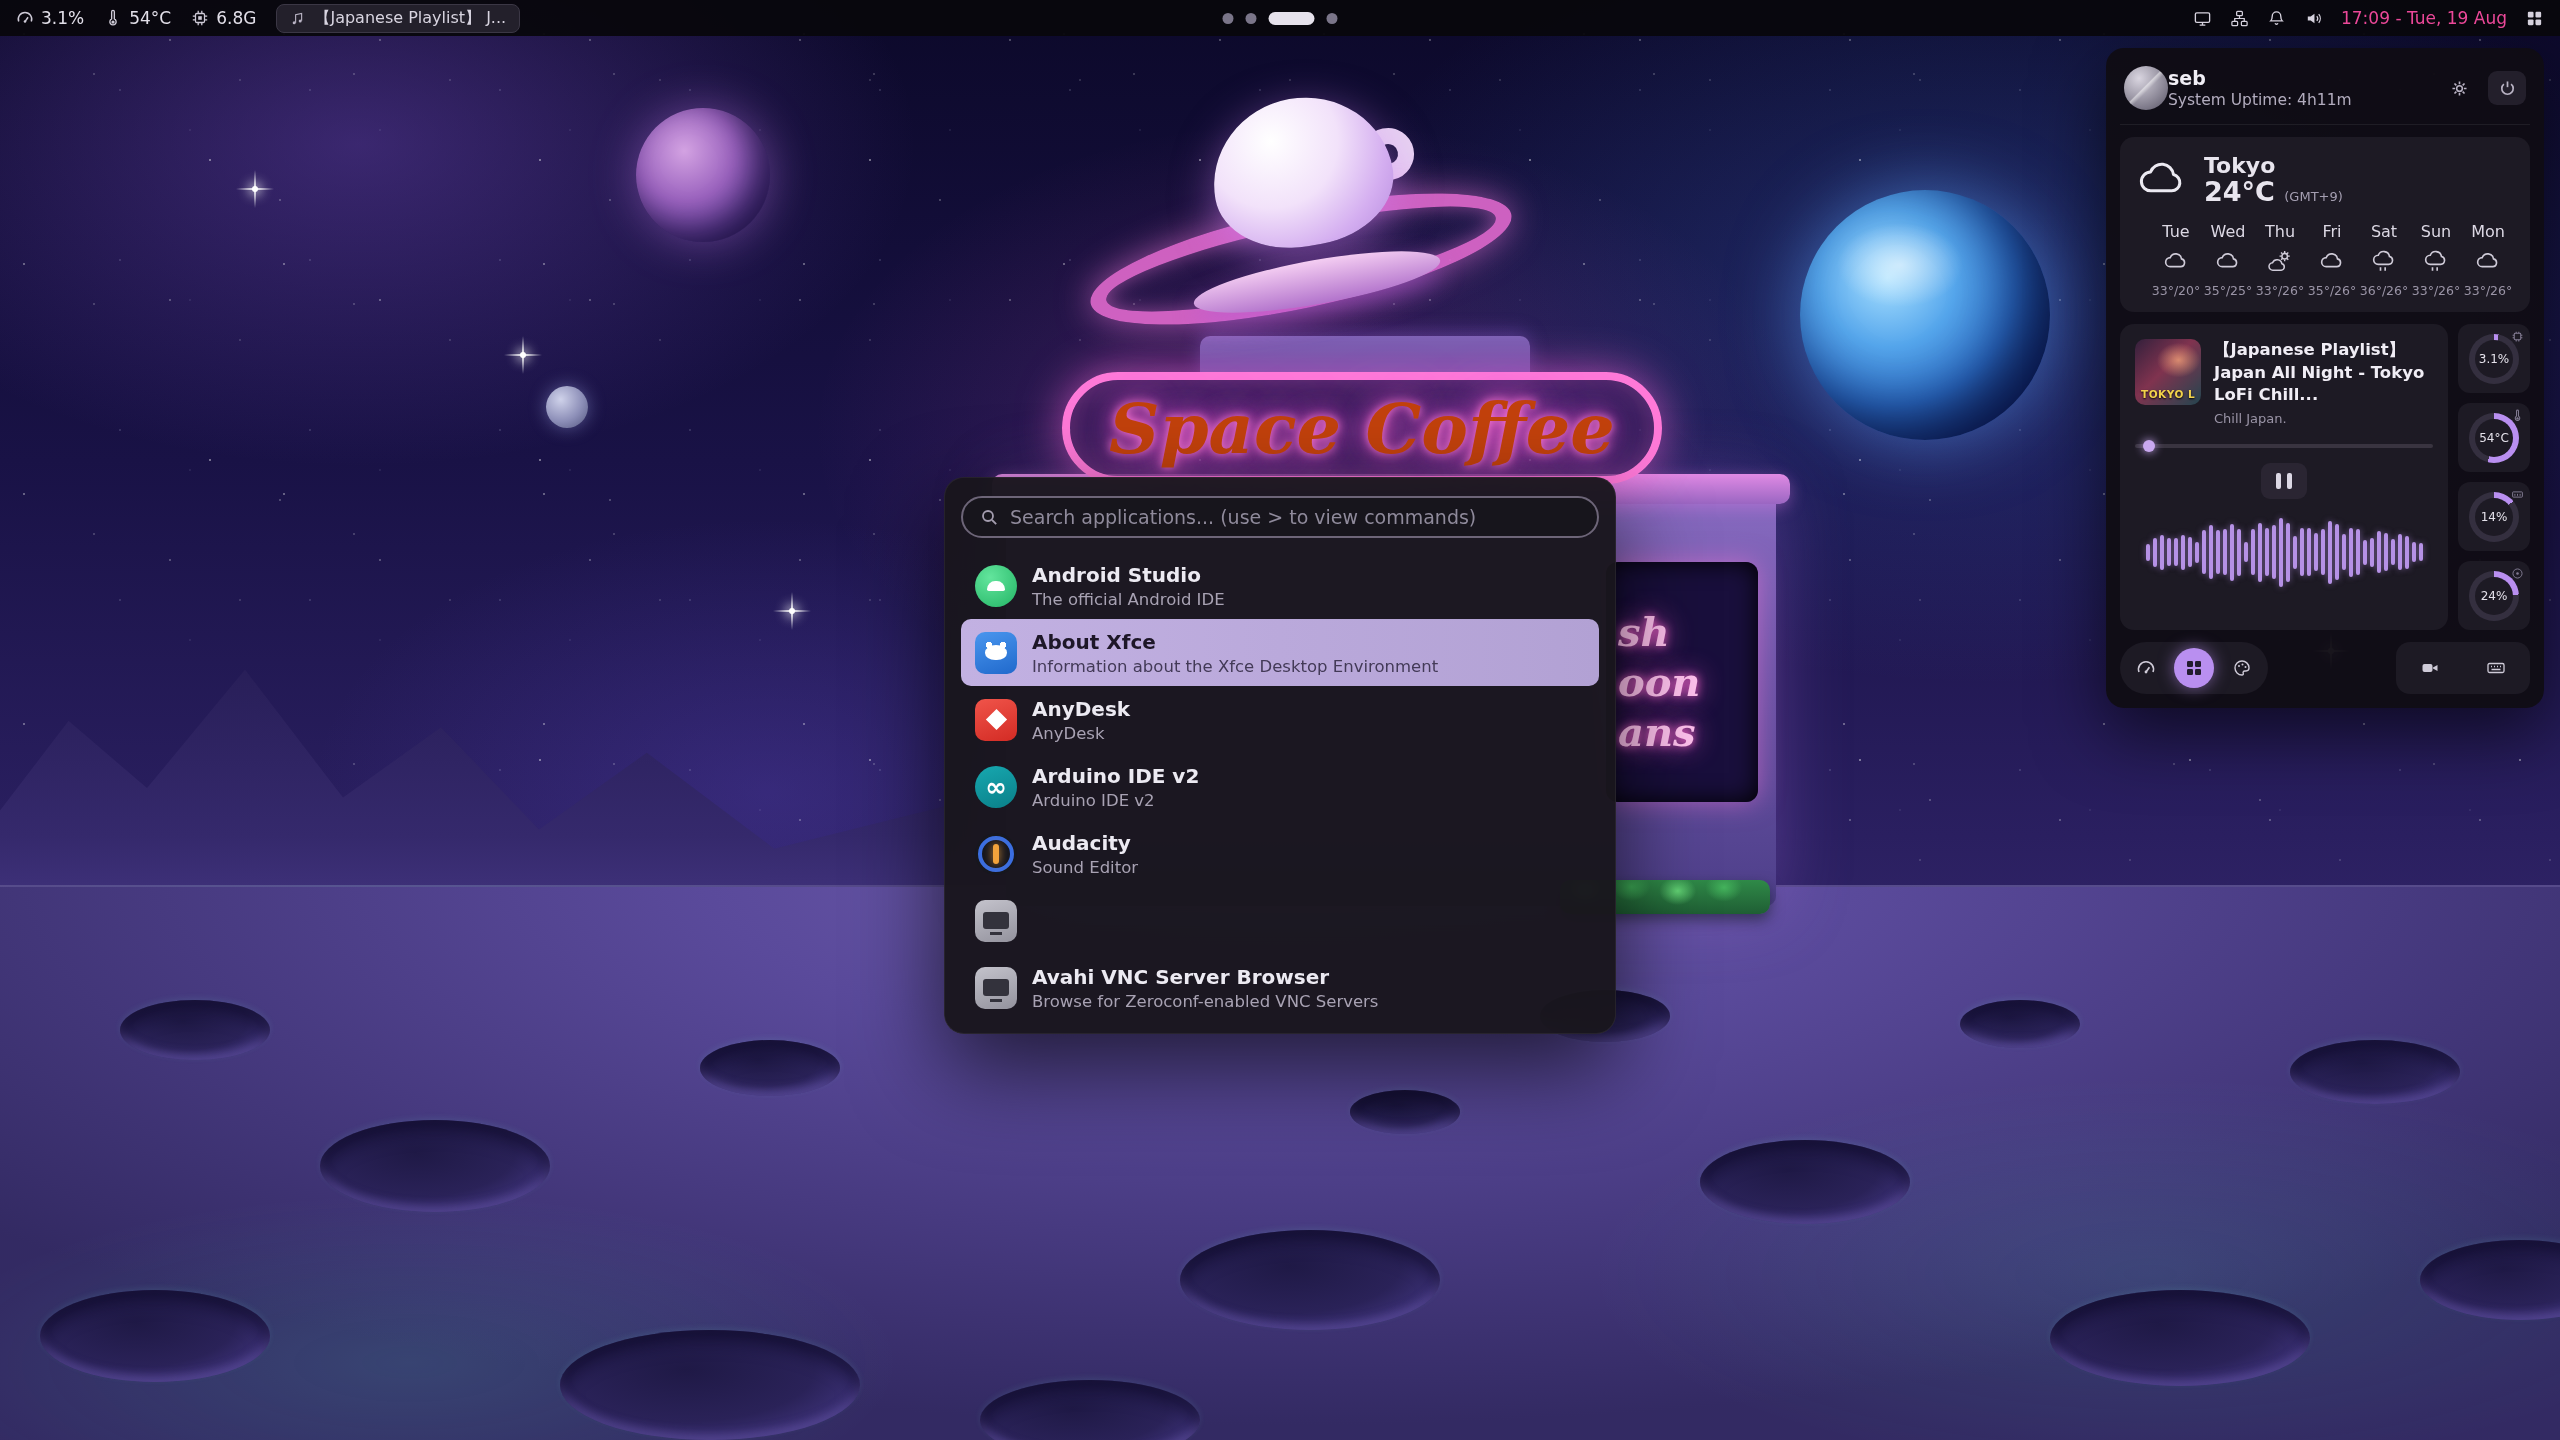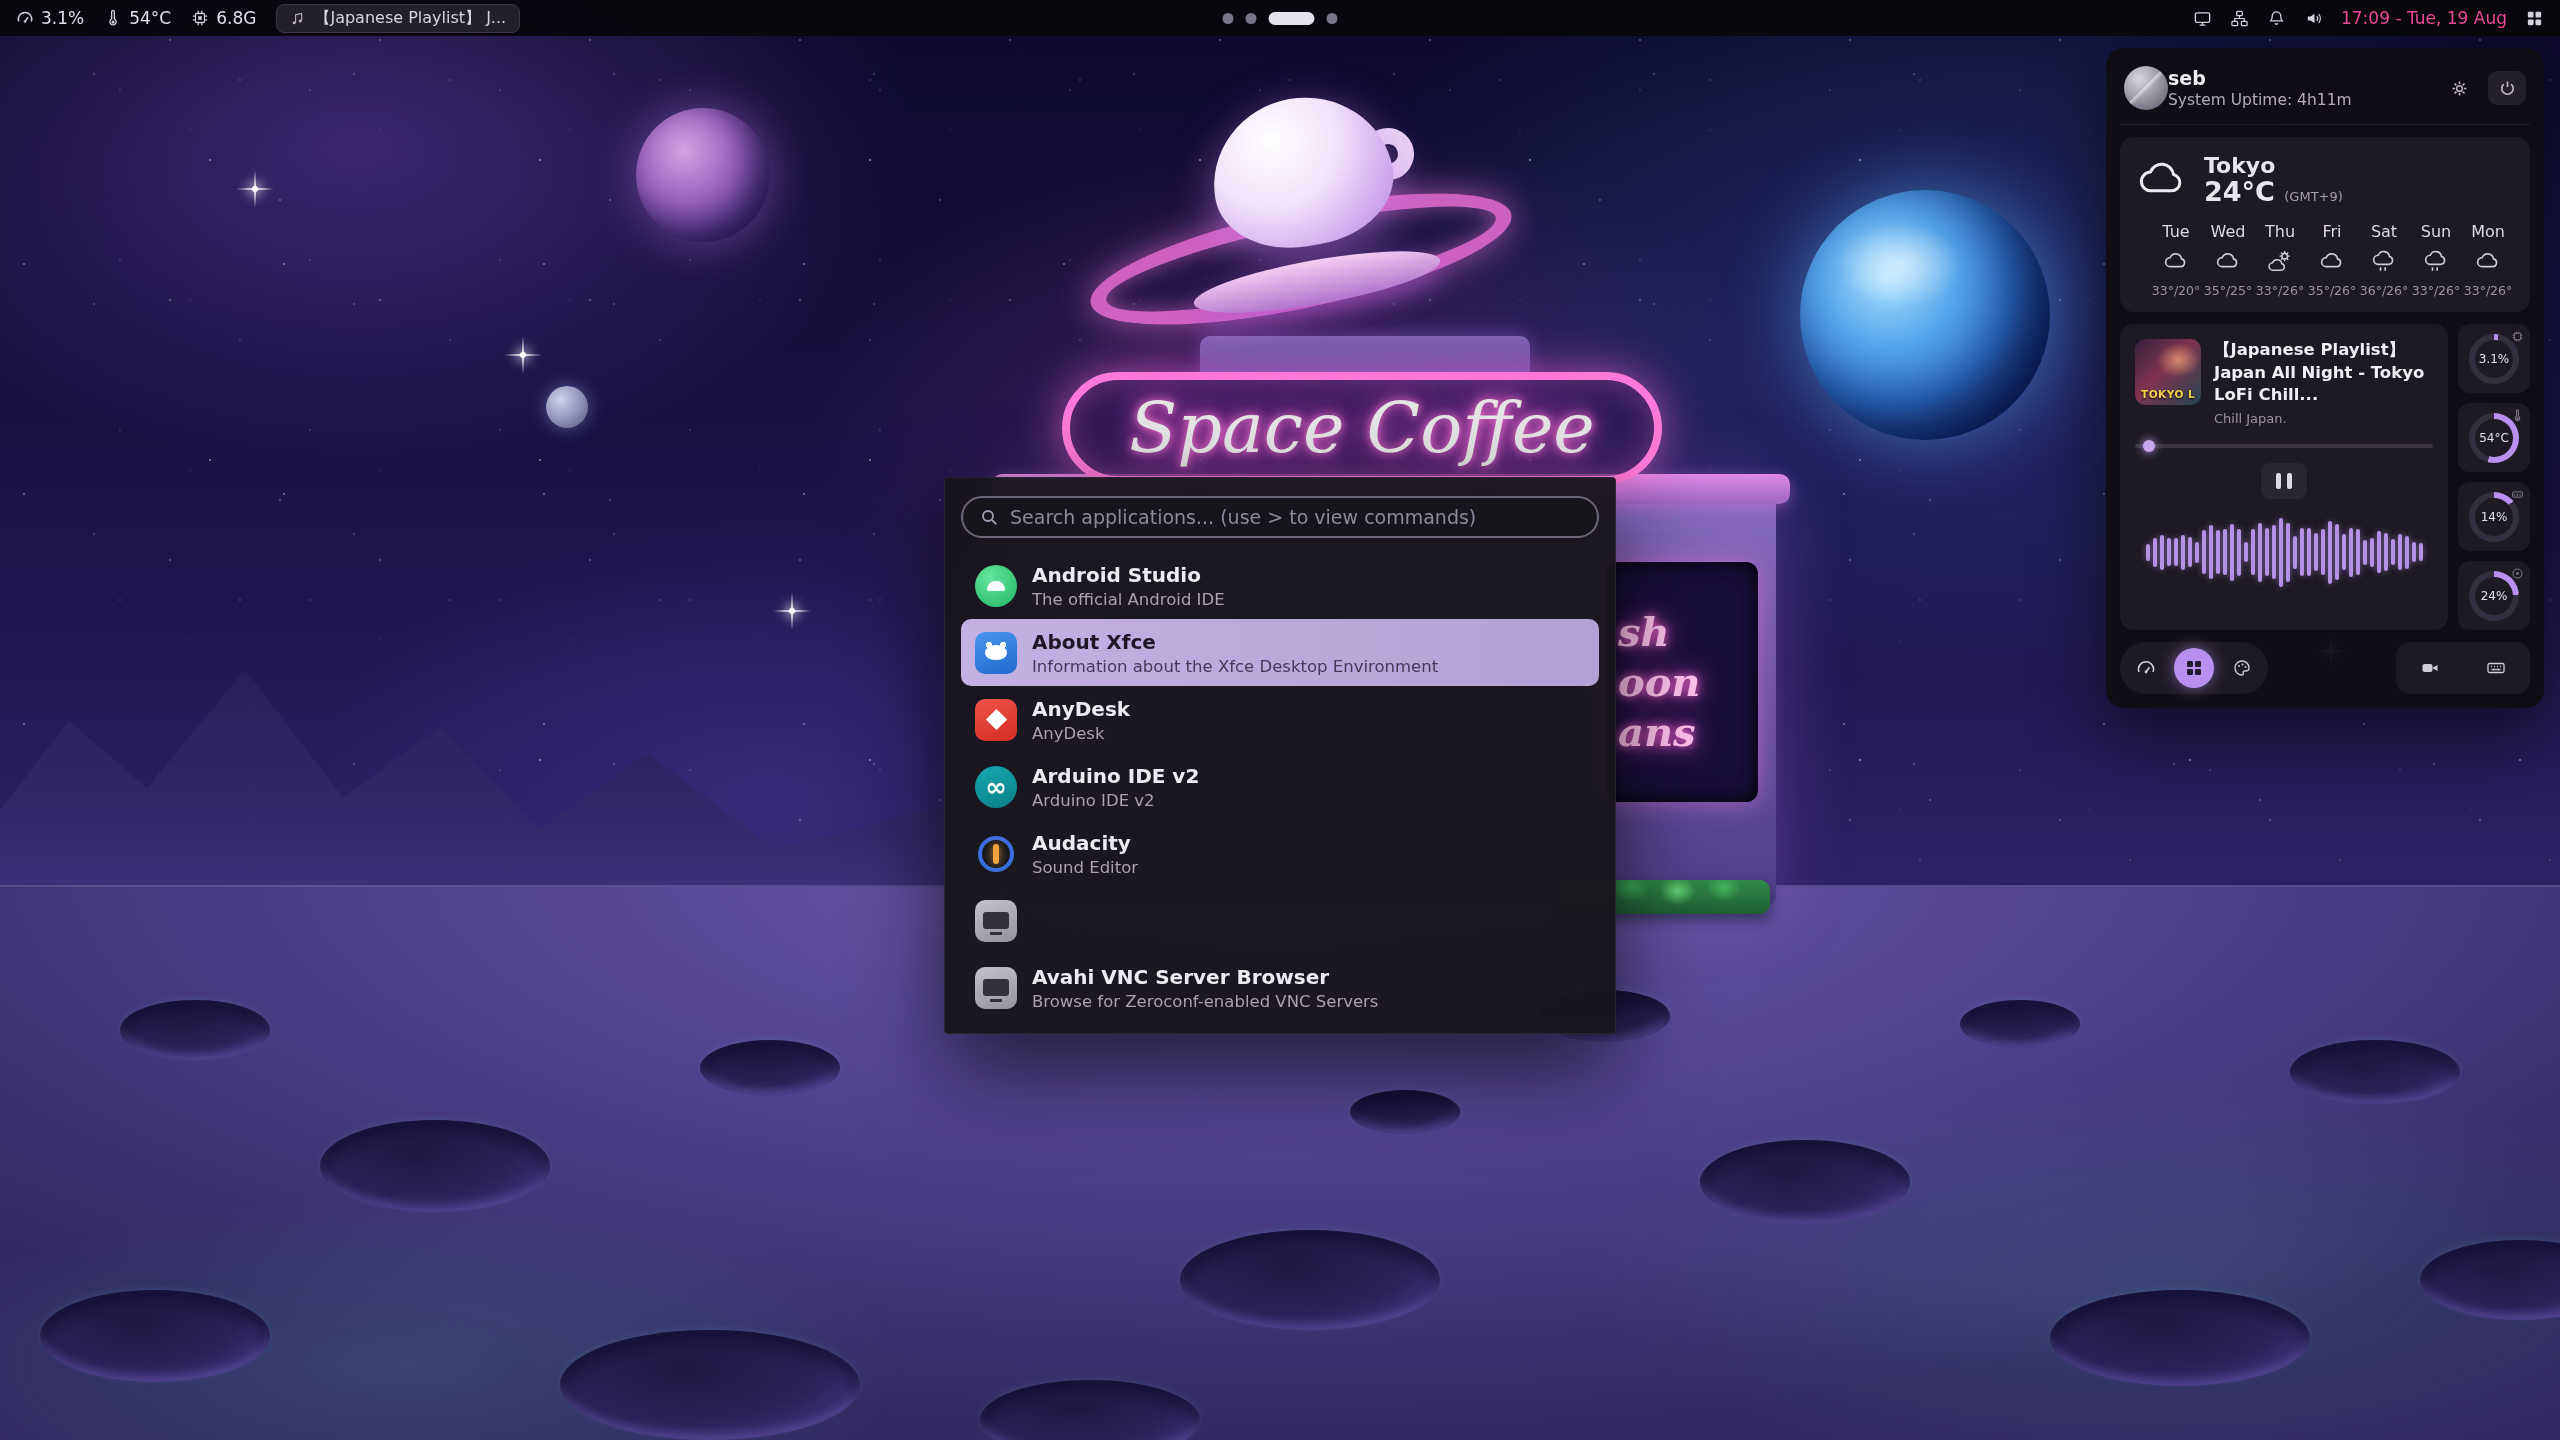--- a/index.html
+++ b/index.html
@@ -83,22 +83,22 @@
                radial-gradient(26px 20px at 56% 32%, #63d475, transparent 71%),
                radial-gradient(26px 20px at 78% 22%, #44b35c, transparent 71%),
                linear-gradient(180deg,#2f8a48,#1f5e34);
     box-shadow:0 6px 14px rgba(10,20,20,.5); }
   .sign-top { position:absolute; left:1200px; top:336px; width:330px; height:44px; border-radius:10px 10px 0 0;
     background:linear-gradient(180deg,#7c62b4,#584596); box-shadow:0 -4px 18px rgba(150,100,220,.35); }
   .neon-sign { position:absolute; left:1062px; top:372px; width:600px; height:112px; border-radius:64px;
     border:8px solid #ff7ad8; background:rgba(42,22,76,.6);
     box-shadow:0 0 44px rgba(255,110,220,.6), inset 0 0 34px rgba(255,110,220,.35);
     display:flex; align-items:center; justify-content:center; }
-  .neon-text { font-family:"DejaVu Serif","Liberation Serif",serif; font-style:italic; font-weight:normal;
-    font-size:70px; color:#e5e5e5; white-space:nowrap;
+  .neon-text { font-family:"DejaVu Serif","Liberation Serif",serif; font-style:italic; font-weight:bold;
+    font-size:70px; color:#c2410c; white-space:nowrap;
     text-shadow:0 0 10px #ff7ad8, 0 0 26px #ff5ecf, 0 0 54px #c44ddb;text-align:right; }
 
   
   .cup-wrap { position:absolute; left:1100px; top:92px; width:400px; height:260px; }
   .cup-ring { position:absolute; left:-14px; top:118px; width:430px; height:98px; border-radius:50%;
     border:16px solid rgba(236,110,214,.85); transform:rotate(-12deg);
     box-shadow:0 0 34px rgba(240,120,220,.6), inset 0 0 20px rgba(240,120,220,.5); }
   .cup-handle { position:absolute; left:262px; top:36px; width:52px; height:52px; border-radius:50%;
     border:16px solid #e7d2f2; transform:rotate(-12deg); }
   .cup-body { position:absolute; left:112px; top:6px; width:180px; height:148px; transform:rotate(-10deg);
@@ -119,21 +119,21 @@
     border-radius:8px; padding:3px 13px; font-size:16px; color:#d8d4e0; cursor:default; }
   .tb-center { position:absolute; left:50%; transform:translateX(-50%); display:flex; align-items:center; gap:12px; }
   .ws-dot { width:11px; height:11px; border-radius:50%; background:#7a7589; }
   .ws-active { width:46px; height:13px; border-radius:7px; background:#e6e2ec; }
   .tb-right { margin-left:auto; display:flex; align-items:center; gap:18px; }
   .tb-right svg { width:19px; height:19px; color:#d6d2de; }
   .tb-clock { font-size:17px; color:#ec4899; }
 
   
   .launcher { position:absolute; left:944px; top:477px; width:672px; z-index:6;
-    background:rgba(25,22,29,.97); border:1px solid rgba(255,255,255,.06); border-radius:4px;
+    background:rgba(25,22,29,.97); border:1px solid rgba(255,255,255,.06); border-radius:20px;
     padding:18px 16px 12px; box-shadow:0 34px 90px rgba(0,0,0,.65); }
   .search { display:flex; align-items:center; gap:11px; height:42px; border:2px solid #6d6578;
     border-radius:22px; background:#17151c; padding:0 16px; margin-bottom:14px; }
   .search svg { width:20px; height:20px; color:#a49daf; flex:none; }
   .search input { flex:1; background:transparent; border:none; outline:none; color:#d6d1de;
     font-size:19px; font-family:inherit; }
   .search input::placeholder { color:#8f8a9b; }
   .app-list { display:flex; flex-direction:column; }
   .app-item { display:flex; align-items:center; gap:15px; padding:11px 14px; border-radius:10px; height:67px; cursor:default; }
   .app-item.selected { background:linear-gradient(90deg,#c2b1e2,#b2a1d4); }

